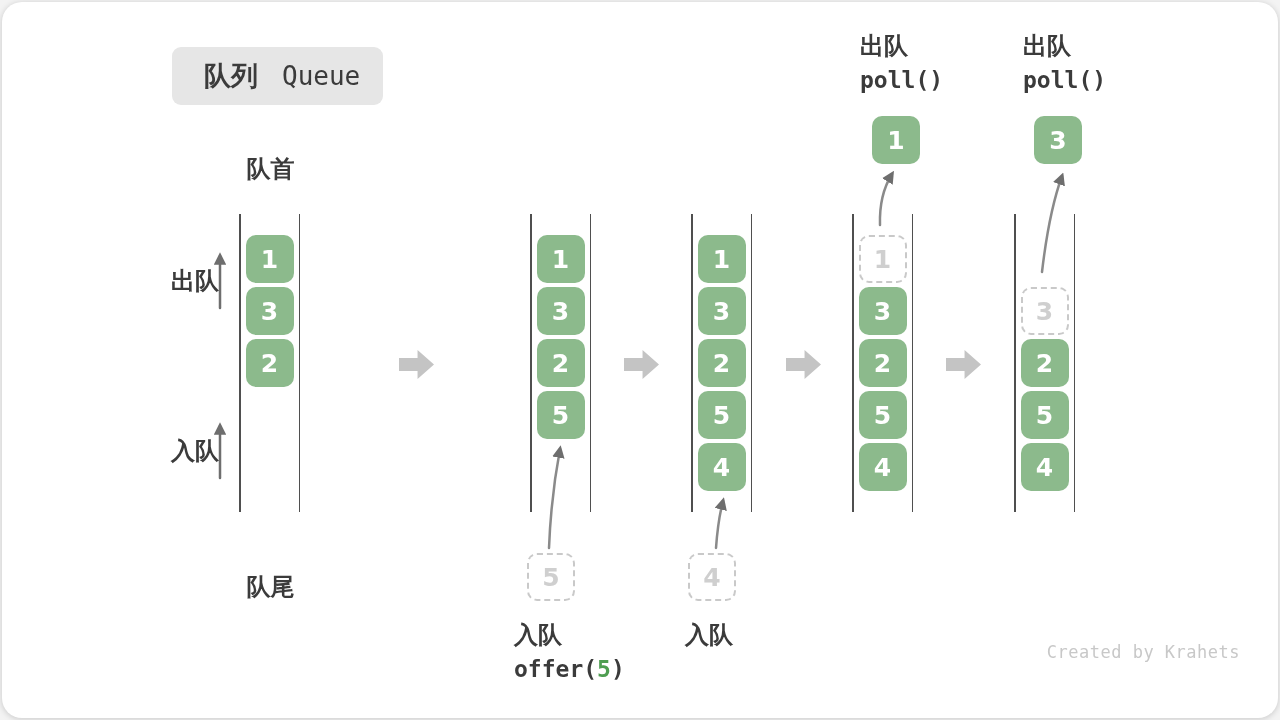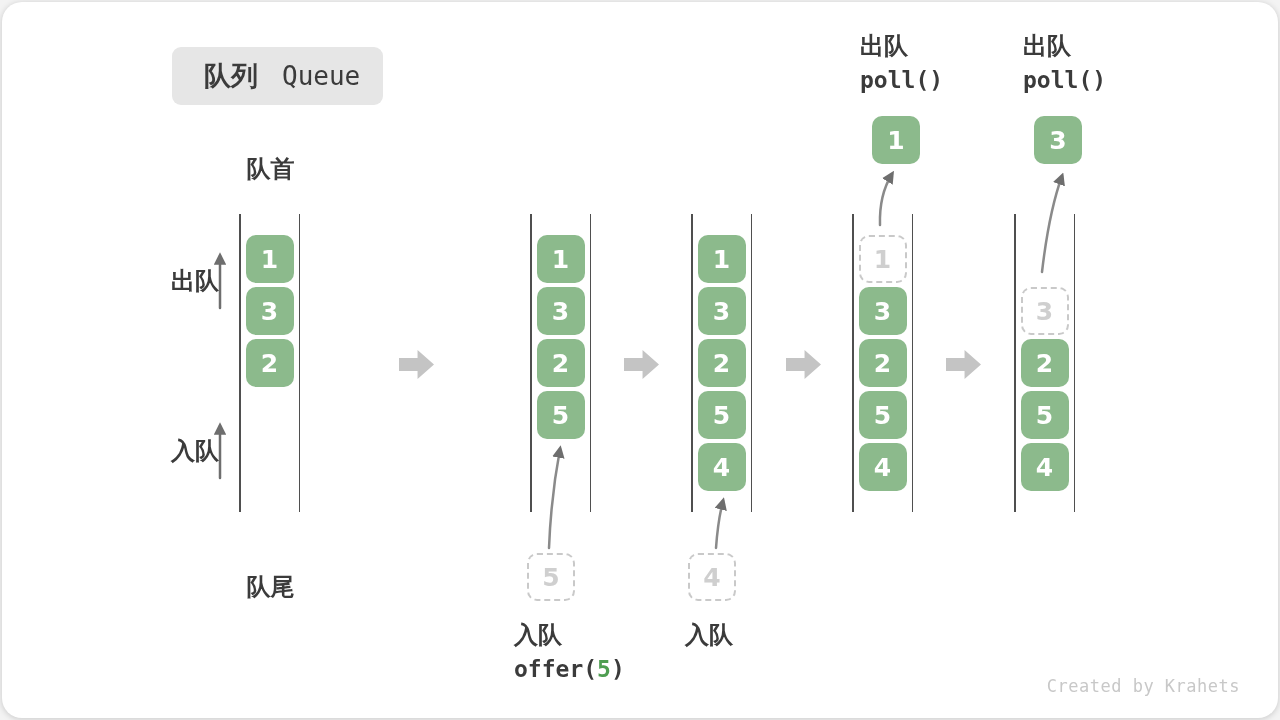--- a/index.html
+++ b/index.html
@@ -61,21 +61,21 @@
   .op-fn .arg{color:var(--accent-green);font-weight:700;}
   
   .big-arrow{
     top:346px;width:35px;height:33px;background:var(--big-arrow);
     clip-path:polygon(0 30%,53% 30%,53% 6%,100% 50%,53% 94%,53% 70%,0 70%);
   }
   
   .overlay{left:0;top:0;width:1280px;height:720px;pointer-events:none;}
   
   .watermark{
-    right:38px;top:674px;
+    right:38px;top:640px;
     font-family:"DejaVu Sans Mono","Liberation Mono",monospace;
     font-size:17px;color:#c8c8c8;letter-spacing:0.5px;
   }
 </style>
 </head>
 <body>
 
 <div class="card">
 
   <div class="abs badge">

